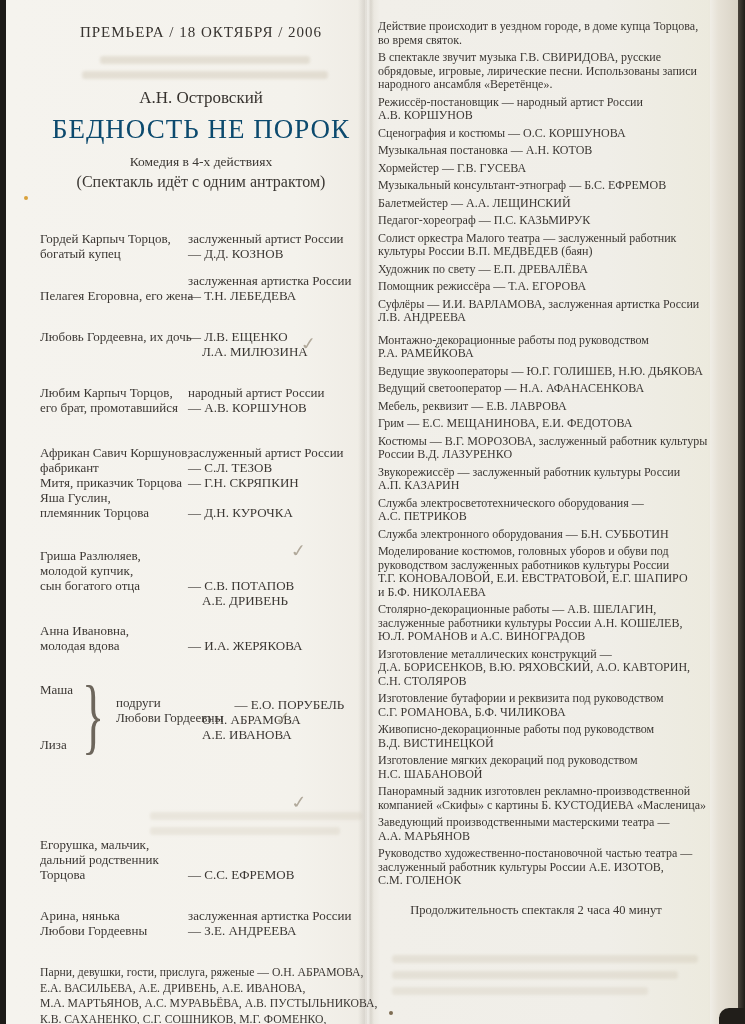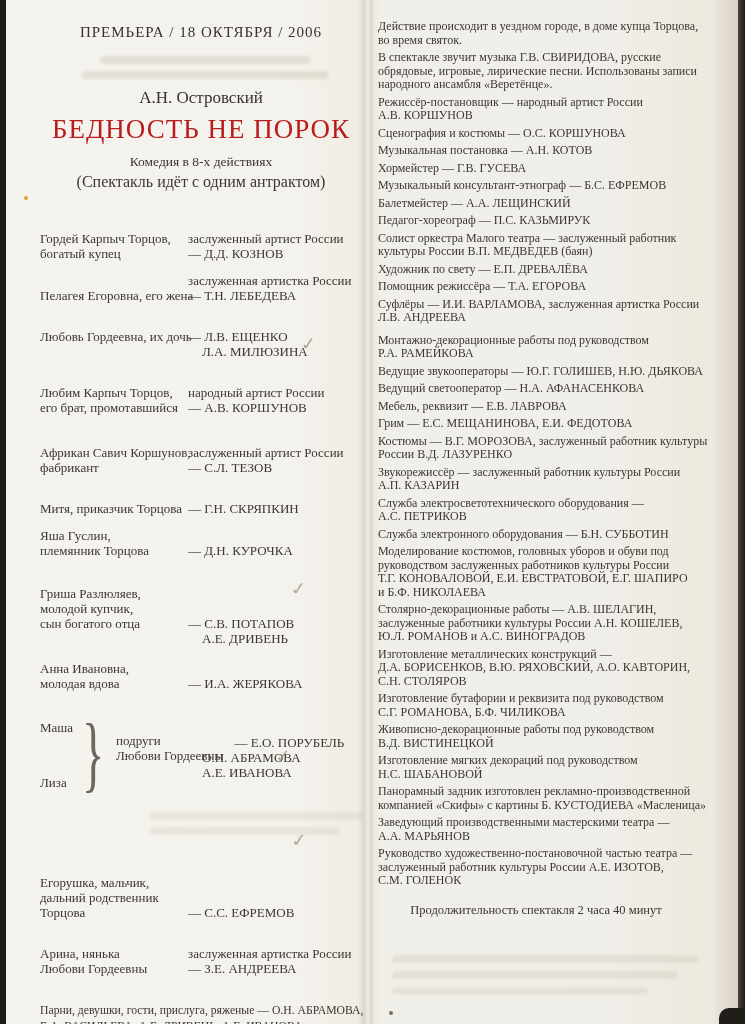--- a/index.html
+++ b/index.html
@@ -23,21 +23,21 @@
     background:linear-gradient(90deg,#4a443c,#1f1c18);}
   .corner-br{position:absolute;right:0;bottom:0;width:26px;height:16px;background:#211e1a;
     border-top-left-radius:10px;}
   
   .ghost{position:absolute;background:#c9bfab;opacity:.38;filter:blur(1.6px);border-radius:3px;height:8px;}
   .speck{position:absolute;border-radius:50%;}
   
   .header{position:absolute;left:40px;top:0;width:322px;text-align:center;}
   .premiere{margin-top:24px;font-size:15px;letter-spacing:1px;color:#36322e;}
   .author{margin-top:47px;font-size:17px;color:#36322e;}
-  .title{margin-top:6px;font-size:27px;letter-spacing:1px;color:#b91c1c;white-space:nowrap;}
+  .title{margin-top:6px;font-size:27px;letter-spacing:1px;color:#0c4a6e;white-space:nowrap;}
   .genre{margin-top:9px;font-size:13.5px;}
   .note{margin-top:3px;font-size:16px;}
   
   .cast{position:absolute;left:40px;top:231px;width:322px;font-size:13px;line-height:15px;}
   .crow{display:flex;}
   .role{width:148px;flex:none;}
   .actors{flex:1;position:relative;}
   .pre{white-space:pre;}
   .hang{padding-left:14px;text-indent:-14px;}
   .role-pad1{padding-top:15px;}
@@ -82,21 +82,21 @@
   <div class="ghost" style="left:392px;top:955px;width:306px;opacity:.3;"></div>
   <div class="ghost" style="left:392px;top:971px;width:286px;opacity:.3;"></div>
   <div class="ghost" style="left:392px;top:987px;width:256px;opacity:.26;"></div>
   <div class="speck" style="left:24px;top:196px;width:4px;height:4px;background:#d9a13a;"></div>
   <div class="speck" style="left:389px;top:1011px;width:4px;height:4px;background:#7d6c52;"></div>
 
   <div class="header">
     <div class="premiere">ПРЕМЬЕРА / 18 ОКТЯБРЯ / 2006</div>
     <div class="author">А.Н. Островский</div>
     <div class="title">БЕДНОСТЬ НЕ ПОРОК</div>
-    <div class="genre">Комедия в 8-х действиях</div>
+    <div class="genre">Комедия в 4-х действиях</div>
     <div class="note">(Спектакль идёт с одним антрактом)</div>
   </div>
 
   <div class="cast">
 
     <div class="crow" style="margin-top:0">
       <div class="role pre">Гордей Карпыч Торцов,
 богатый купец</div>
       <div class="actors pre">заслуженный артист России
 — Д.Д. КОЗНОВ</div>
@@ -124,26 +124,26 @@
 — А.В. КОРШУНОВ</div>
     </div>
 
     <div class="crow" style="margin-top:30px">
       <div class="role pre">Африкан Савич Коршунов,
 фабрикант</div>
       <div class="actors pre">заслуженный артист России
 — С.Л. ТЕЗОВ</div>
     </div>
 
-    <div class="crow" style="margin-top:26px">
+    <div class="crow" style="">
       <div class="role pre">Митя, приказчик Торцова</div>
       <div class="actors pre">— Г.Н. СКРЯПКИН</div>
     </div>
 
-    <div class="crow" style="margin-top:12px">
+    <div class="crow" style="margin-top:0">
       <div class="role pre">Яша Гуслин,
 племянник Торцова</div>
       <div class="actors pre actor-pad1">— Д.Н. КУРОЧКА</div>
     </div>
 
     <div class="crow" style="margin-top:28px">
       <div class="role pre">Гриша Разлюляев,
 молодой купчик,
 сын богатого отца</div>
       <div class="actors actor-pad2">

